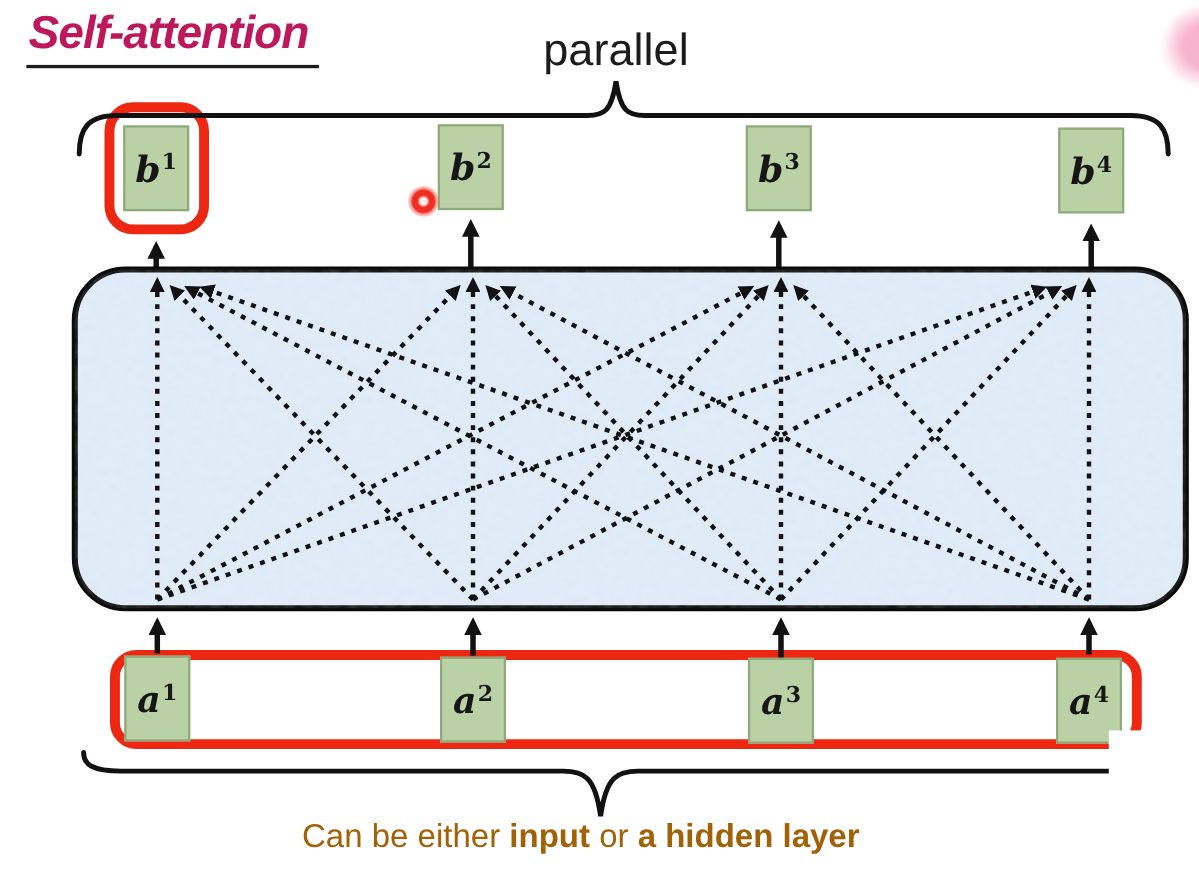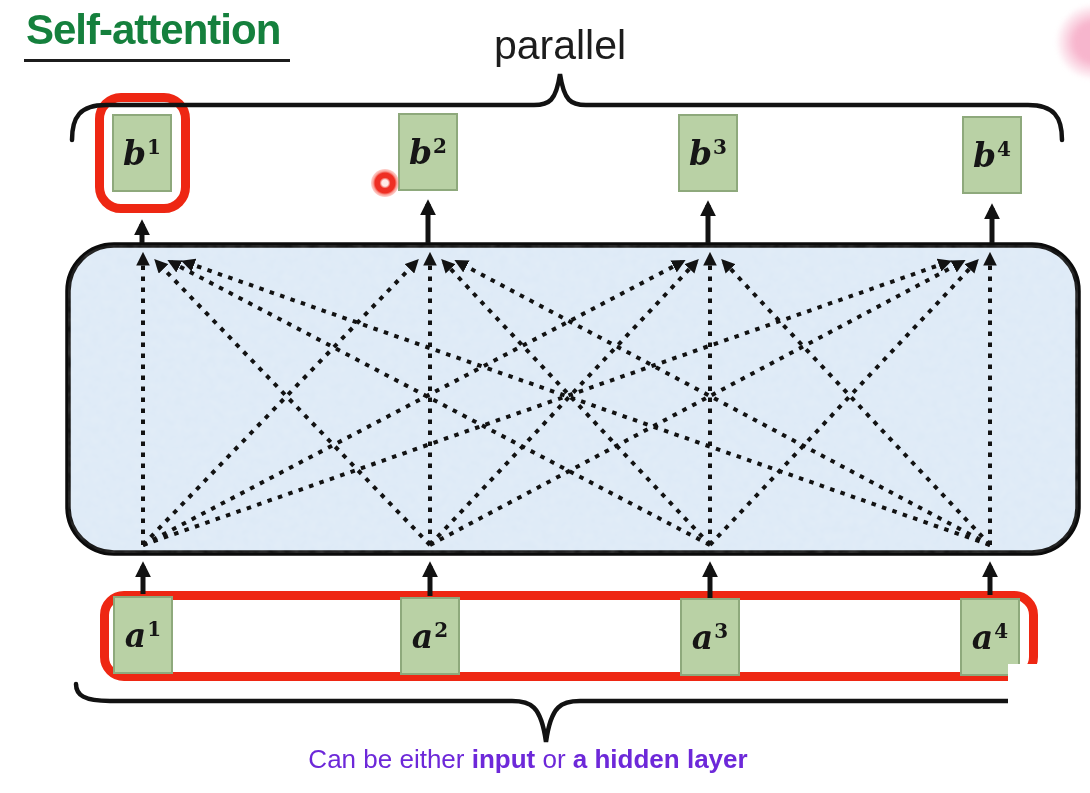--- a/index.html
+++ b/index.html
@@ -3,33 +3,33 @@
 <meta charset="utf-8">
 <style>
   html,body{margin:0;padding:0;background:#ffffff;}
   .stage{
     position:relative;width:1090px;height:793px;background:#ffffff;
     overflow:hidden;font-family:"Liberation Sans",sans-serif;color:#111;
   }
   .abs{position:absolute;}
   
   .title{
-    left:24px;top:6px;font-size:42px;font-weight:bold;
-    letter-spacing:-1px;color:#15803d;border-bottom:3px solid #1c1c1c;
+    left:24px;top:6px;font-size:42px;font-weight:bold;font-style:italic;
+    letter-spacing:-1px;color:#be185d;border-bottom:3px solid #1c1c1c;
     padding:0 10px 5px 2px;z-index:6;
   }
   
   .parallel{
     left:430px;top:22px;width:260px;text-align:center;font-size:41px;
     color:#1c1c1c;z-index:6;
   }
   
   .caption{
-    left:0px;top:744px;width:1056px;text-align:center;font-size:26px;
-    color:#6d28d9;z-index:6;white-space:pre;
+    left:0px;top:744px;width:1056px;text-align:center;font-size:30px;
+    color:#a16207;z-index:6;white-space:pre;
   }
   .caption b{font-weight:bold;}
   
   .svg-base{left:0;top:0;z-index:3;}
   .svg-arrows{left:0;top:0;z-index:4;}
   .redrect{
     border:9px solid #ee2713;background:transparent;z-index:2;
   }
   .redrect.b1{left:95px;top:93px;width:77px;height:102px;border-radius:26px;}
   .redrect.arow{left:100px;top:591px;width:920px;height:72px;border-radius:24px;}

